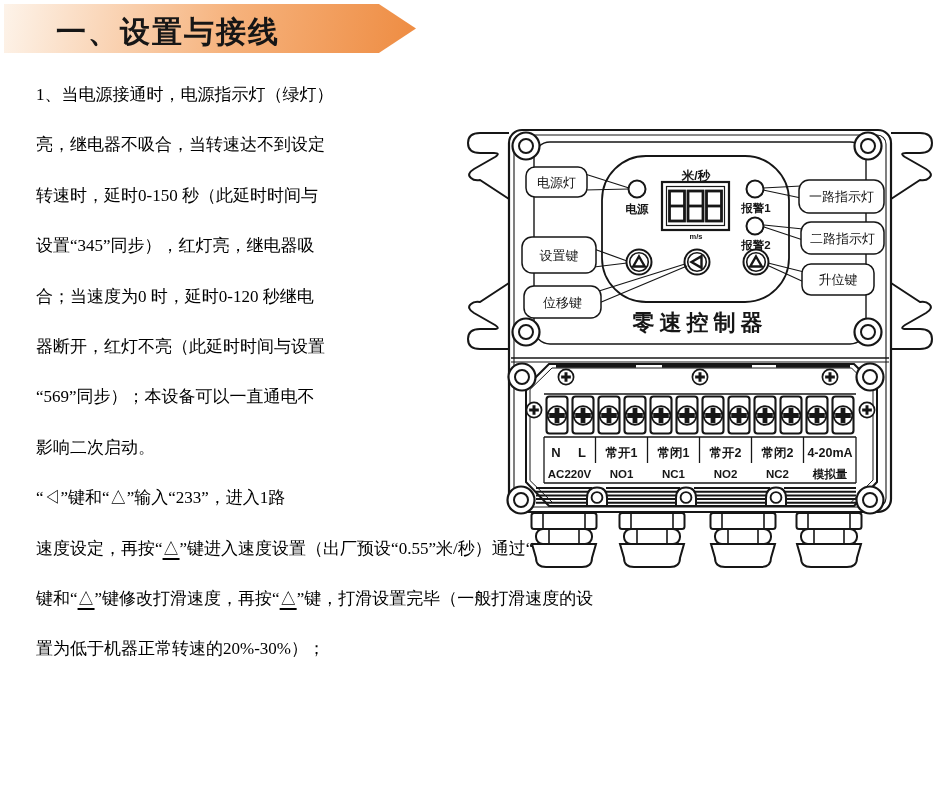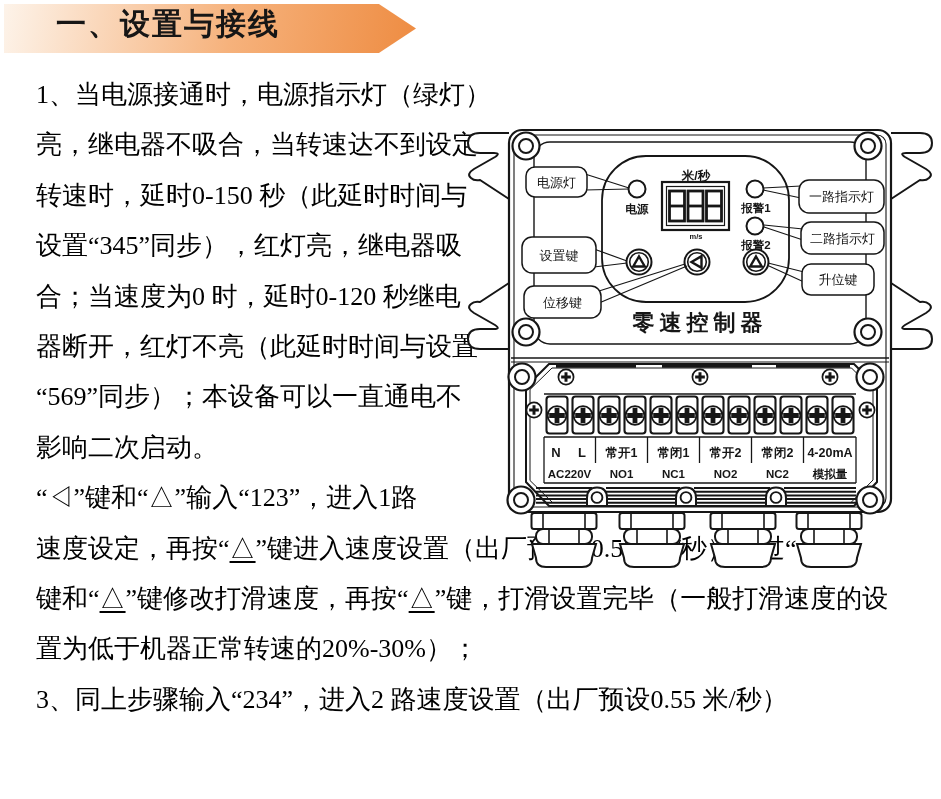--- a/index.html
+++ b/index.html
@@ -6,26 +6,26 @@
     --ink:#151515;
     --banner-a:#fdf3e9; --banner-b:#f6b27c; --banner-c:#ee8c42;
   }
   html,body{margin:0;padding:0;background:#fff;}
   .page{position:relative;width:941px;height:799px;background:#fff;overflow:hidden;
         font-family:"Liberation Serif",serif;color:var(--ink);}
   
   .banner{position:absolute;left:4px;top:4px;width:412px;height:49px;
           background:linear-gradient(100deg,var(--banner-a) 0%,var(--banner-b) 55%,var(--banner-c) 100%);
           clip-path:polygon(0 0,91% 0,100% 50%,91% 100%,0 100%);
-          display:flex;align-items:flex-start;}
+          display:flex;align-items:flex-end;}
   .banner-text{font-family:"Liberation Sans",sans-serif;font-weight:bold;font-size:30px;
                color:#161616;padding-left:52px;letter-spacing:2px;}
   
   .doc-text{position:absolute;left:0;top:70px;width:941px;}
-  .doc-text .line{height:50.4px;line-height:50.4px;padding-left:36px;font-size:26px;
+  .doc-text .line{height:50.4px;line-height:50.4px;padding-left:36px;font-size:17px;
                   white-space:nowrap;color:#000;}
   .doc-text u{text-decoration-thickness:2px;text-underline-offset:4px;}
   
   .device{position:absolute;left:464px;top:110px;}
   .device *{vector-effect:none;}
   .device text{font-family:"Liberation Sans",sans-serif;fill:#161616;}
   .ln{stroke:#161616;fill:none;}
   .wh{fill:#fff;stroke:#161616;}
 </style>
 </head>
@@ -39,25 +39,24 @@
 
   <div class="doc-text" id="doc-lines">
       <div class="line">1、当电源接通时，电源指示灯（绿灯）</div>
       <div class="line">亮，继电器不吸合，当转速达不到设定</div>
       <div class="line">转速时，延时0-150 秒（此延时时间与</div>
       <div class="line">设置“345”同步），红灯亮，继电器吸</div>
       <div class="line">合；当速度为0 时，延时0-120 秒继电</div>
       <div class="line">器断开，红灯不亮（此延时时间与设置</div>
       <div class="line">“569”同步）；本设备可以一直通电不</div>
       <div class="line">影响二次启动。</div>
-      <div class="line">“◁”键和“△”输入“123”，进入1路</div>
+      <div class="line">“◁”键和“△”输入“233”，进入1路</div>
       <div class="line">速度设定，再按“<u>△</u>”键进入速度设置（出厂预设“0.55”米/秒）通过“◁”</div>
       <div class="line">键和“<u>△</u>”键修改打滑速度，再按“<u>△</u>”键，打滑设置完毕（一般打滑速度的设</div>
       <div class="line">置为低于机器正常转速的20%-30%）；</div>
-      <div class="line">3、同上步骤输入“234”，进入2 路速度设置（出厂预设0.55 米/秒）</div>
     </div>
 
   <svg class="device" width="475" height="495" viewBox="0 0 475 495">
 
     <path id="earTL" class="wh" stroke-width="2" d="M45,23 L16,23 Q4,23 4,33 Q4,43 16,43 L30,43 Q37,43 31,47 L10,59 Q2,64 7,68 Q10,71 16,70 L45,89"></path>
     <use href="#earTL" transform="translate(472,0) scale(-1,1)"></use>
     <use href="#earTL" transform="translate(0,262) scale(1,-1)"></use>
     <use href="#earTL" transform="translate(472,262) scale(-1,-1)"></use>
 
     <rect class="wh" x="45" y="20" width="382" height="382" rx="13" stroke-width="2.2"></rect>

